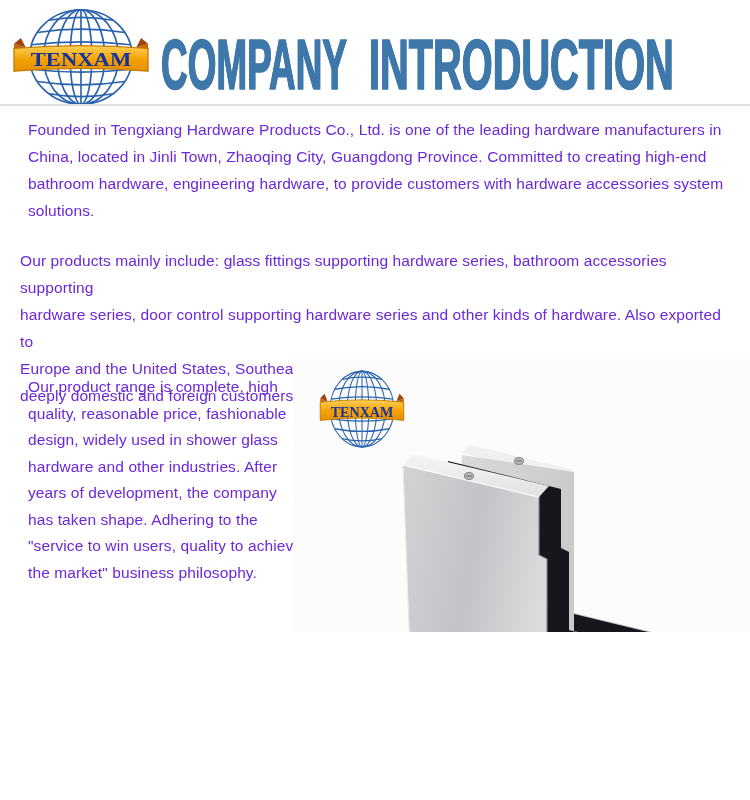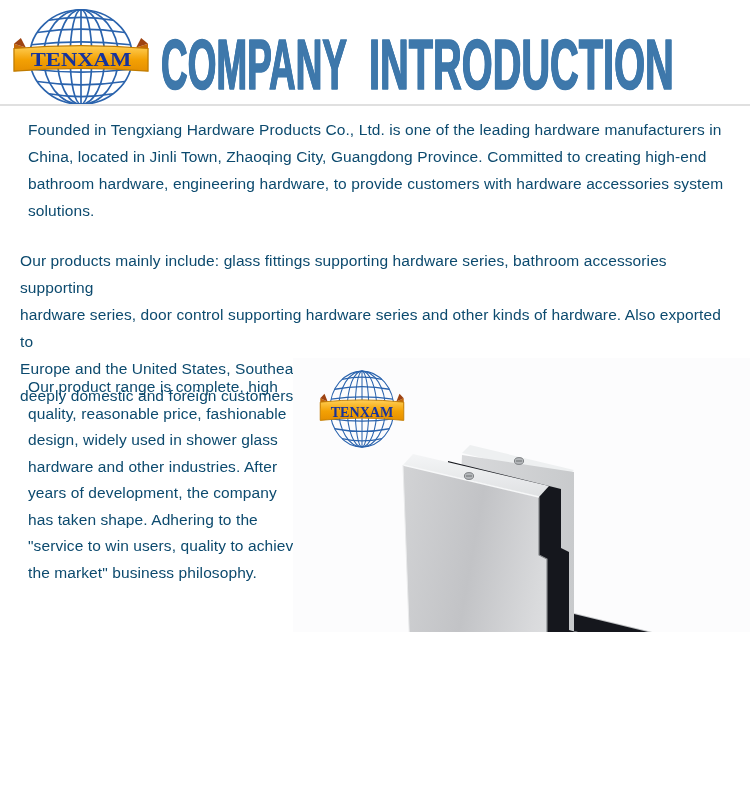--- a/index.html
+++ b/index.html
@@ -15,21 +15,21 @@
     color:#3e78ab;transform-origin:0 0;
     -webkit-text-stroke:1.6px #3e78ab;
     text-shadow:0.6px 0 0 #3e78ab,-0.6px 0 0 #3e78ab;
     white-space:nowrap;
   }
   .tw1{left:161px;transform:scaleX(0.52);}
   .tw2{left:369px;transform:scaleX(0.56);}
   .divider{position:absolute;left:0;top:104px;width:750px;height:2px;background:#e0e0e0;}
   
   .para{
-    position:absolute;margin:0;white-space:pre-line;color:#0c4a6e;
+    position:absolute;margin:0;white-space:pre-line;color:#6d28d9;
     font-size:15.5px;letter-spacing:0.1px;
   }
   .p1{left:28px;top:116px;width:710px;line-height:27px;}
   .p2{left:20px;top:247px;width:710px;line-height:27px;}
   .leftcol{position:absolute;left:28px;top:374px;width:280px;}
   .colp{position:static;line-height:26.5px;}
   .colp2{margin-top:26px;}
   
   .photo{position:absolute;left:293px;top:358px;width:457px;height:442px;margin:0;background:#fcfcfd;}
   .logo-small{position:absolute;left:26px;top:10px;width:86px;height:82px;}

